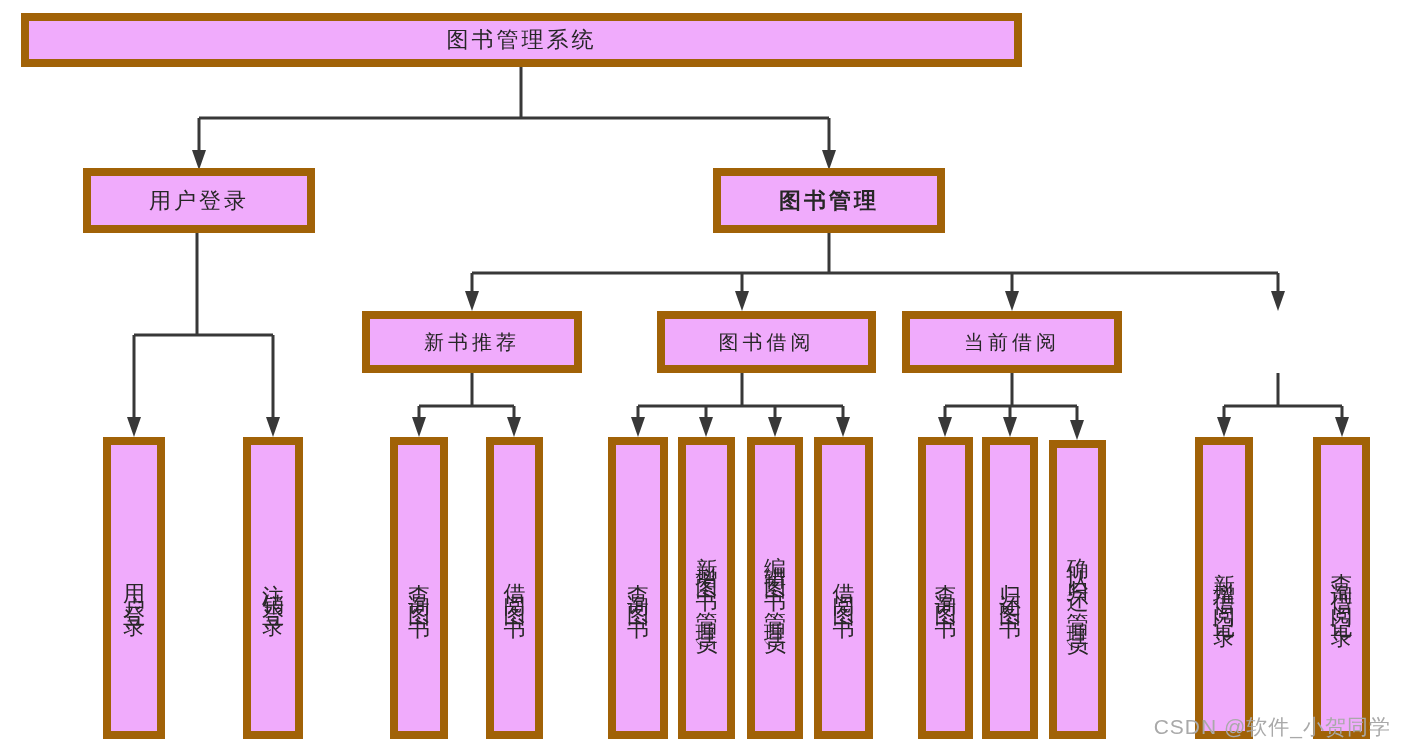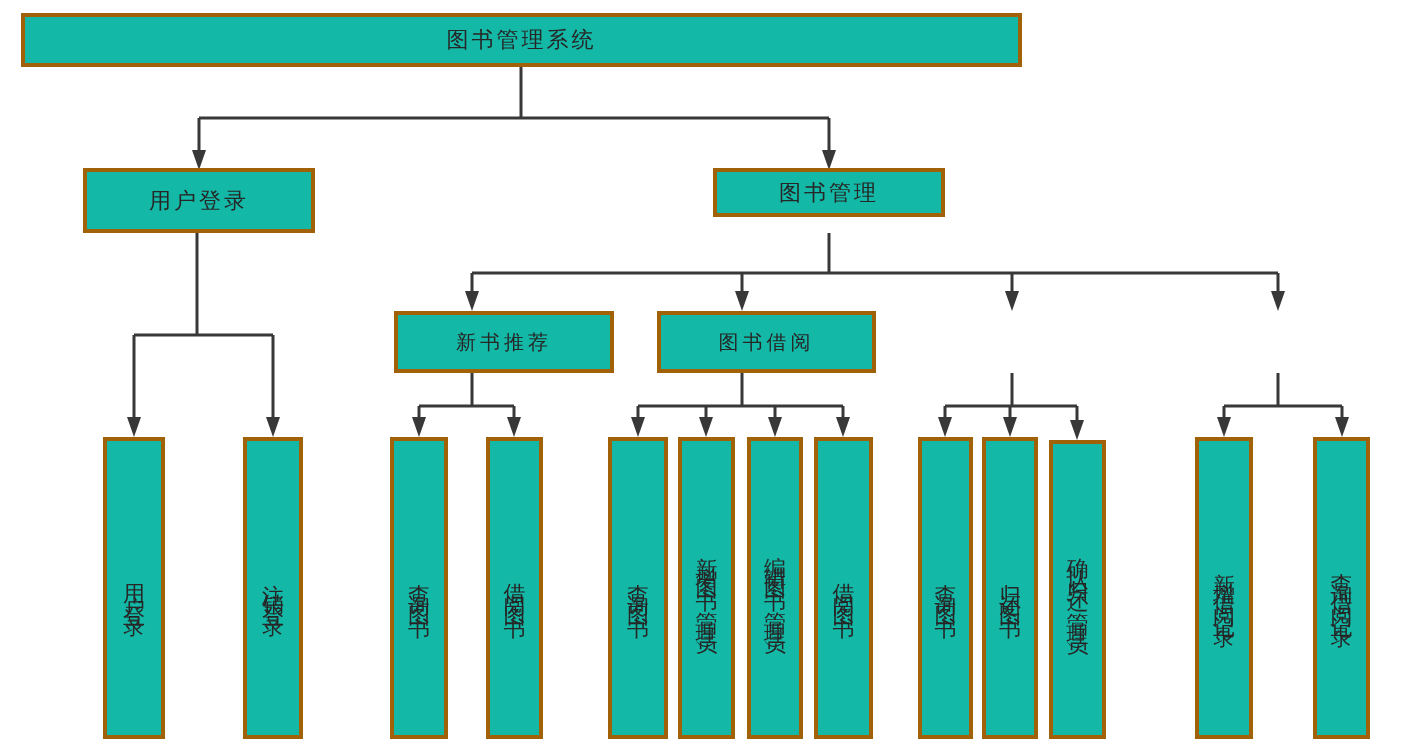--- a/index.html
+++ b/index.html
@@ -1,21 +1,21 @@
 <!DOCTYPE html>
 <html><head>
 <meta charset="utf-8">
 <style>
   html,body{margin:0;padding:0;background:#ffffff;}
   body{font-family:"Liberation Sans","DejaVu Sans",sans-serif;}
   .canvas{position:relative;width:1405px;height:747px;background:#ffffff;overflow:hidden;}
   .wires{position:absolute;left:0;top:0;width:1405px;height:747px;}
   .node{
-    position:absolute;box-sizing:border-box;background:#14b8a6;
-    border:4px solid #a16207;display:flex;align-items:center;justify-content:center;
+    position:absolute;box-sizing:border-box;background:#f0abfc;
+    border:8px solid #a16207;display:flex;align-items:center;justify-content:center;
     color:#262626;z-index:2;
   }
   .node.root{font-size:22px;letter-spacing:3px;}
   .node.l2{font-size:22px;letter-spacing:3px;}
   .node.l3{font-size:20px;letter-spacing:4px;}
   .vtext{
     writing-mode:vertical-rl;text-orientation:mixed;
     font-size:22px;letter-spacing:11px;line-height:1;color:#262626;
     white-space:nowrap;
   }
@@ -60,29 +60,32 @@
     </g>
   </svg>
 
   <div class="node root" style="left:21px;top:13px;width:1001px;height:54px;">
     <span>图书管理系统</span>
   </div>
 
   <div class="node l2" style="left:83px;top:168px;width:232px;height:65px;">
     <span>用户登录</span>
   </div>
-  <div class="node l2" style="left:713px;top:168px;width:232px;height:49px;">
+  <div class="node l2" style="left:713px;top:168px;width:232px;height:65px;font-weight:bold;">
     <span>图书管理</span>
   </div>
 
-  <div class="node l3" style="left:362px;top:311px;width:220px;height:62px;margin-left:32px;">
+  <div class="node l3" style="left:362px;top:311px;width:220px;height:62px;">
     <span>新书推荐</span>
   </div>
   <div class="node l3" style="left:633px;top:311px;width:219px;height:62px;margin-left:24px;">
     <span>图书借阅</span>
+  </div>
+  <div class="node l3" style="left:902px;top:311px;width:220px;height:62px;">
+    <span>当前借阅</span>
   </div>
 
   <div class="node leaf" style="left:103px;top:437px;width:62px;height:302px;">
     <span class="vtext">用户登录</span>
   </div>
   <div class="node leaf" style="left:243px;top:437px;width:60px;height:302px;">
     <span class="vtext">注销登录</span>
   </div>
 
   <div class="node leaf" style="left:390px;top:437px;width:58px;height:302px;">
@@ -115,14 +118,15 @@
     <span class="vtext">确认归还（管理员）</span>
   </div>
 
   <div class="node leaf" style="left:1195px;top:437px;width:58px;height:302px;">
     <span class="vtext">新增借阅记录</span>
   </div>
   <div class="node leaf" style="left:1313px;top:437px;width:57px;height:302px;">
     <span class="vtext">查询借阅记录</span>
   </div>
 
+  <div class="watermark">CSDN @软件_小贺同学</div>
 
 </div>
 
 </body></html>

